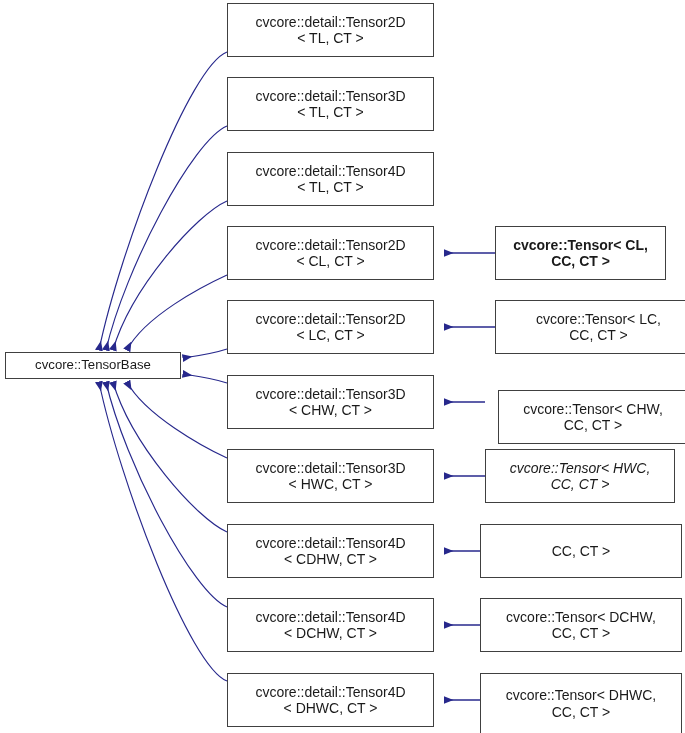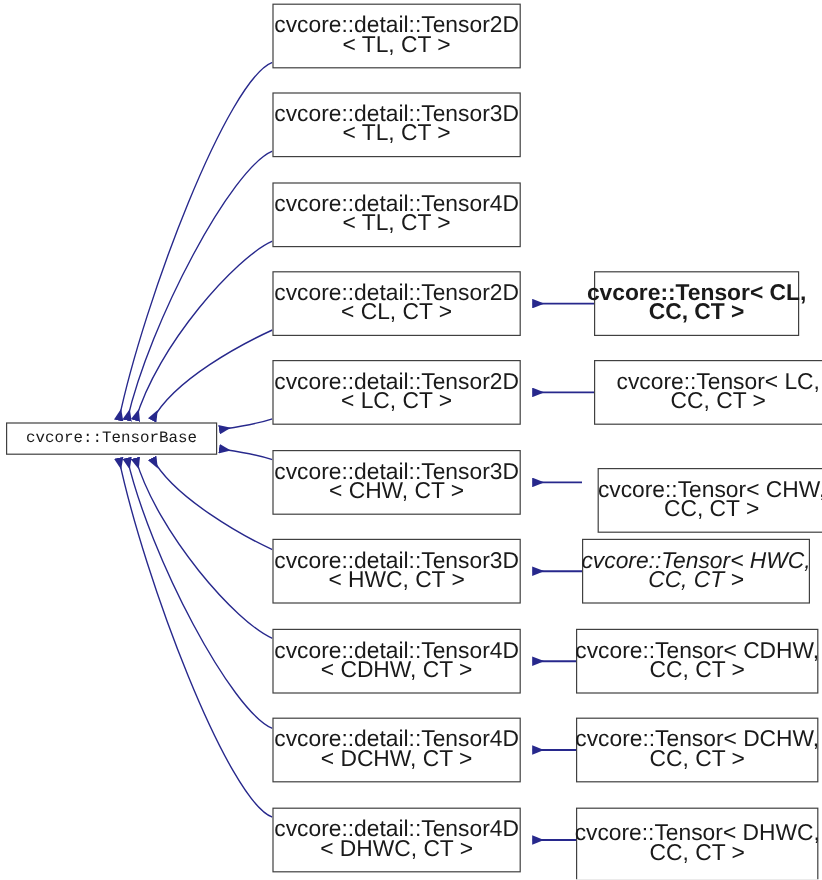--- a/index.html
+++ b/index.html
@@ -26,21 +26,21 @@
   .node {
     position: absolute;
     box-sizing: border-box;
     background: #ffffff;
     border: 1px solid #404040;
     display: flex;
     flex-direction: column;
     align-items: center;
     justify-content: center;
     color: #1a1a1a;
-    font-size: 19px;
+    font-size: 14px;
     line-height: 16.5px;
     white-space: nowrap;
     z-index: 2;
   }
   .node .ln {
     display: block;
     text-align: center;
   }
   .node-base {
     font-size: 13.2px;
@@ -74,21 +74,21 @@
         <line x1="495" y1="327" x2="444" y2="327" marker-end="url(#arrowhead)"></line>
         <line x1="485" y1="402" x2="444" y2="402" marker-end="url(#arrowhead)"></line>
         <line x1="485" y1="476" x2="444" y2="476" marker-end="url(#arrowhead)"></line>
         <line x1="480" y1="551" x2="444" y2="551" marker-end="url(#arrowhead)"></line>
         <line x1="480" y1="625" x2="444" y2="625" marker-end="url(#arrowhead)"></line>
         <line x1="480" y1="700" x2="444" y2="700" marker-end="url(#arrowhead)"></line>
       </g>
   </svg>
 
   <div id="nodes">
-      <div class="node node-base" style="left: 5px; top: 352px; width: 176px; height: 27px; font-family: Liberation Mono, monospace;">
+      <div class="node node-base" style="left: 5px; top: 352px; width: 176px; height: 27px;">
         <span class="ln">cvcore::TensorBase</span>
       </div>
       <div class="node" style="left: 227px; top: 3px; width: 207px; height: 54px;">
         <span class="ln">cvcore::detail::Tensor2D</span>
         <span class="ln">&lt; TL, CT &gt;</span>
       </div>
       <div class="node" style="left: 227px; top: 77px; width: 207px; height: 54px;">
         <span class="ln">cvcore::detail::Tensor3D</span>
         <span class="ln">&lt; TL, CT &gt;</span>
       </div>
@@ -134,21 +134,20 @@
       </div>
       <div class="node" style="left: 498px; top: 375px; width: 190px; height: 54px; margin-top: 15px;">
         <span class="ln">cvcore::Tensor&lt; CHW,</span>
         <span class="ln">CC, CT &gt;</span>
       </div>
       <div class="node" style="left: 485px; top: 449px; width: 190px; height: 54px; font-style: italic;">
         <span class="ln">cvcore::Tensor&lt; HWC,</span>
         <span class="ln">CC, CT &gt;</span>
       </div>
       <div class="node" style="left: 480px; top: 524px; width: 202px; height: 54px;">
-        <span class="ln">cvcore::Tensor&lt; CDHW,</span>
         <span class="ln">CC, CT &gt;</span>
       </div>
       <div class="node" style="left: 480px; top: 598px; width: 202px; height: 54px;">
         <span class="ln">cvcore::Tensor&lt; DCHW,</span>
         <span class="ln">CC, CT &gt;</span>
       </div>
       <div class="node" style="left: 480px; top: 673px; width: 202px; height: 61px;">
         <span class="ln">cvcore::Tensor&lt; DHWC,</span>
         <span class="ln">CC, CT &gt;</span>
       </div>

